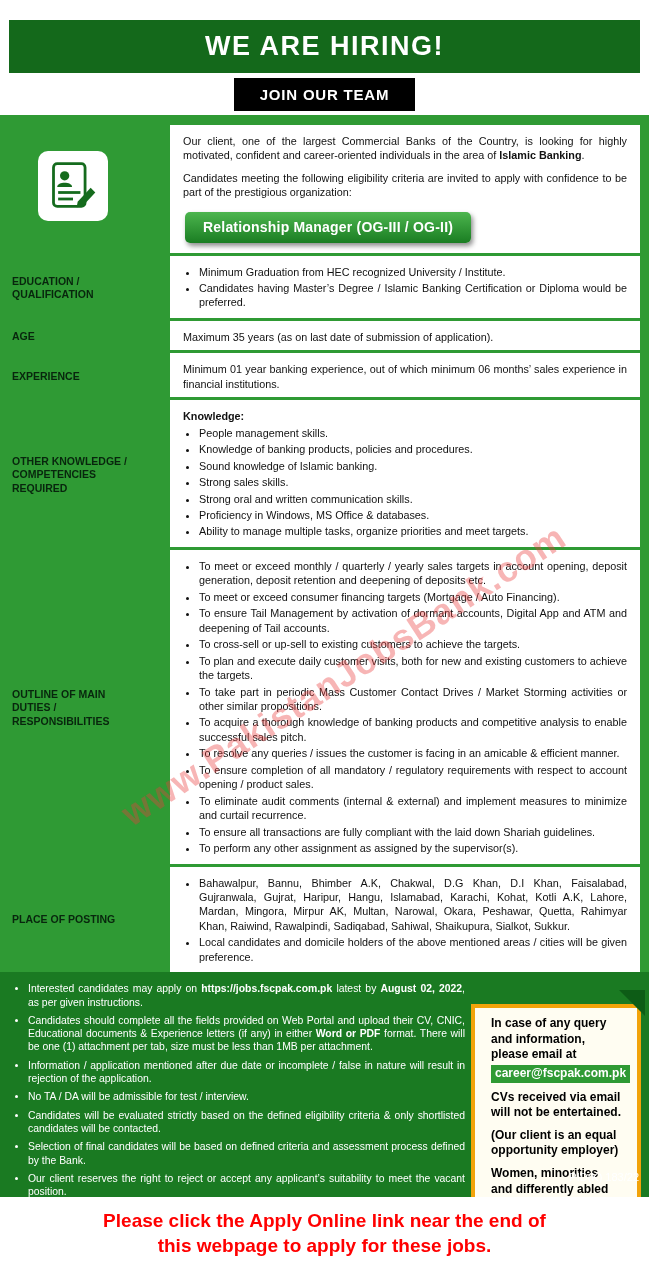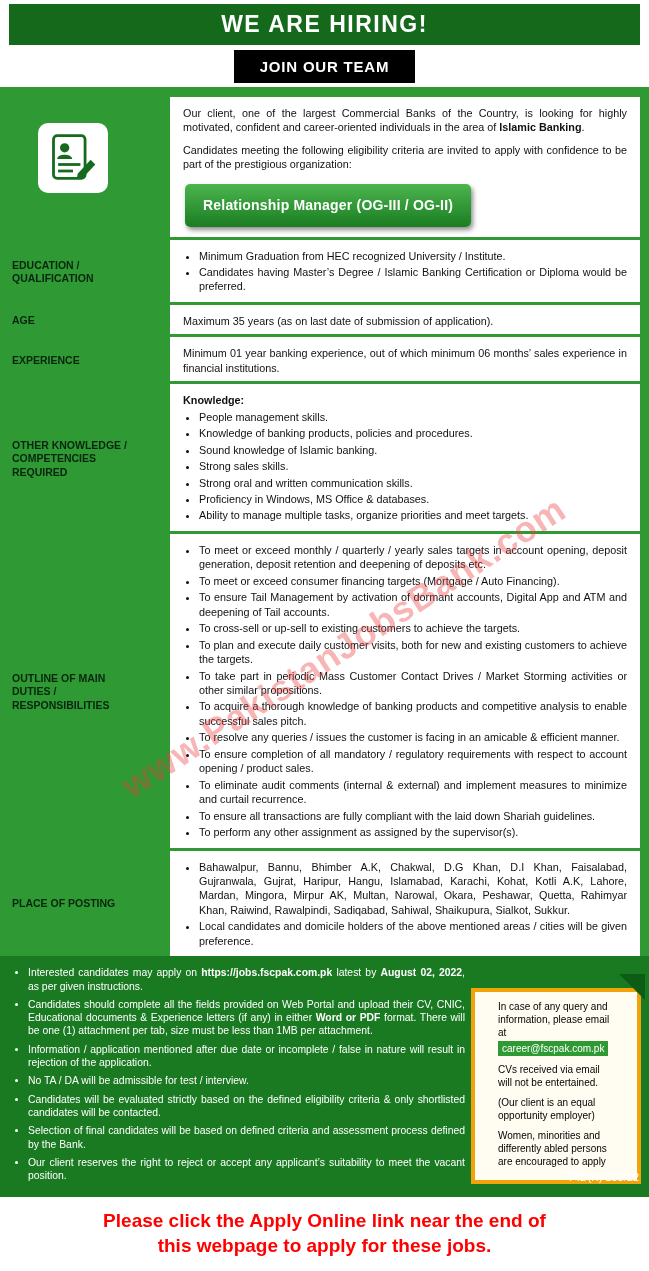--- a/index.html
+++ b/index.html
@@ -3,23 +3,23 @@
 <meta charset="utf-8">
 <style>
   * { box-sizing: border-box; }
   body { margin: 0; background: #ffffff; }
   .page {
     width: 649px; height: 1271px; position: relative; overflow: hidden;
     display: flex; flex-direction: column; background: #ffffff;
     font-family: "Liberation Sans", sans-serif;
   }
   .top-bar {
-    margin: 4px 9px 0; height: 41px; background: #14691b; color: #fff;
+    margin: 20px 9px 0; height: 53px; background: #14691b; color: #fff;
     display: flex; align-items: center; justify-content: center;
-    font-size: 23px; font-weight: bold; letter-spacing: 1.5px;
+    font-size: 27px; font-weight: bold; letter-spacing: 1.5px;
   }
   .join-strip { height: 42px; background: #fff; display: flex; align-items: center; justify-content: center; }
   .join-box { background: #000; color: #fff; font-weight: bold; font-size: 15px; letter-spacing: .8px; padding: 8px 26px; }
   .green-body { flex: 1; background: #2f9a34; overflow: hidden; padding-top: 10px; display: flex; flex-direction: column; position: relative; }
   .body-grid { display: grid; grid-template-columns: 142px 1fr; margin-right: 9px; }
   .side-cell {
     display: flex; align-items: center; padding: 4px 8px 4px 12px;
     color: #08260d; font-weight: bold; font-size: 10.5px; line-height: 1.3;
   }
   .icon-cell { align-items: flex-start; justify-content: center; padding-top: 26px; }
@@ -28,31 +28,31 @@
     background: #fff; border-bottom: 3px solid #2f9a34; padding: 9px 13px 6px;
     font-size: 10.8px; color: #111; line-height: 1.34; text-align: justify; margin-left: 28px;
   }
   .content-cell.last { border-bottom: none; }
   .content-cell p { margin: 0 0 8px; }
   .subhead { font-weight: bold; margin: 0 0 2px !important; }
   ul.dotlist { margin: 0 0 2px; padding-left: 16px; }
   ul.dotlist li { margin: 0 0 2px; }
   .banner {
     display: inline-block; background: linear-gradient(180deg, #4cb54e, #1a7d22);
-    color: #fff; font-weight: bold; font-size: 14px; padding: 12px 18px;
+    color: #fff; font-weight: bold; font-size: 14px; padding: 6px 18px;
     border-radius: 5px; box-shadow: 2px 3px 5px rgba(0,0,0,.45);
     margin: 4px 0 4px 2px; letter-spacing: .2px; text-align: left;
   }
   .bottom-section { background: #1a7a22; display: flex; padding: 10px 8px 20px 12px; color: #fff; }
   ul.notes { flex: 1; margin: 0; padding-left: 16px; font-size: 10.4px; line-height: 1.28; text-align: justify; }
   ul.notes li { margin-bottom: 5px; }
   .query-wrap { flex: 0 0 170px; width: 170px; position: relative; margin-top: 22px; margin-left: 6px; }
   .query-box {
-    border: 4px solid #f2a30a; background: #fffdf2; padding: 8px 23px;
-    font-size: 10px; font-weight: normal; color: #000; line-height: 1.3; text-align: left;
+    border: 4px solid #f2a30a; background: #fffdf2; padding: 8px 16px;
+    font-size: 12px; font-weight: bold; color: #000; line-height: 1.3; text-align: left;
   }
   .query-box p { margin: 0 0 7px; }
   .corner-arrow {
     position: absolute; top: -14px; right: -4px; width: 0; height: 0;
     border-left: 26px solid transparent; border-top: 26px solid #0d5c16;
   }
   .email { display: inline-block; background: #2f9a34; color: #fff; padding: 1px 4px; }
   .pid { position: absolute; bottom: 14px; right: 10px; color: #fff; font-size: 11px; }
   .apply-note { background: #fff; text-align: center; color: #ff0000; font-weight: bold; font-size: 19px; line-height: 1.32; padding: 11px 0 13px; }
   .watermark {

